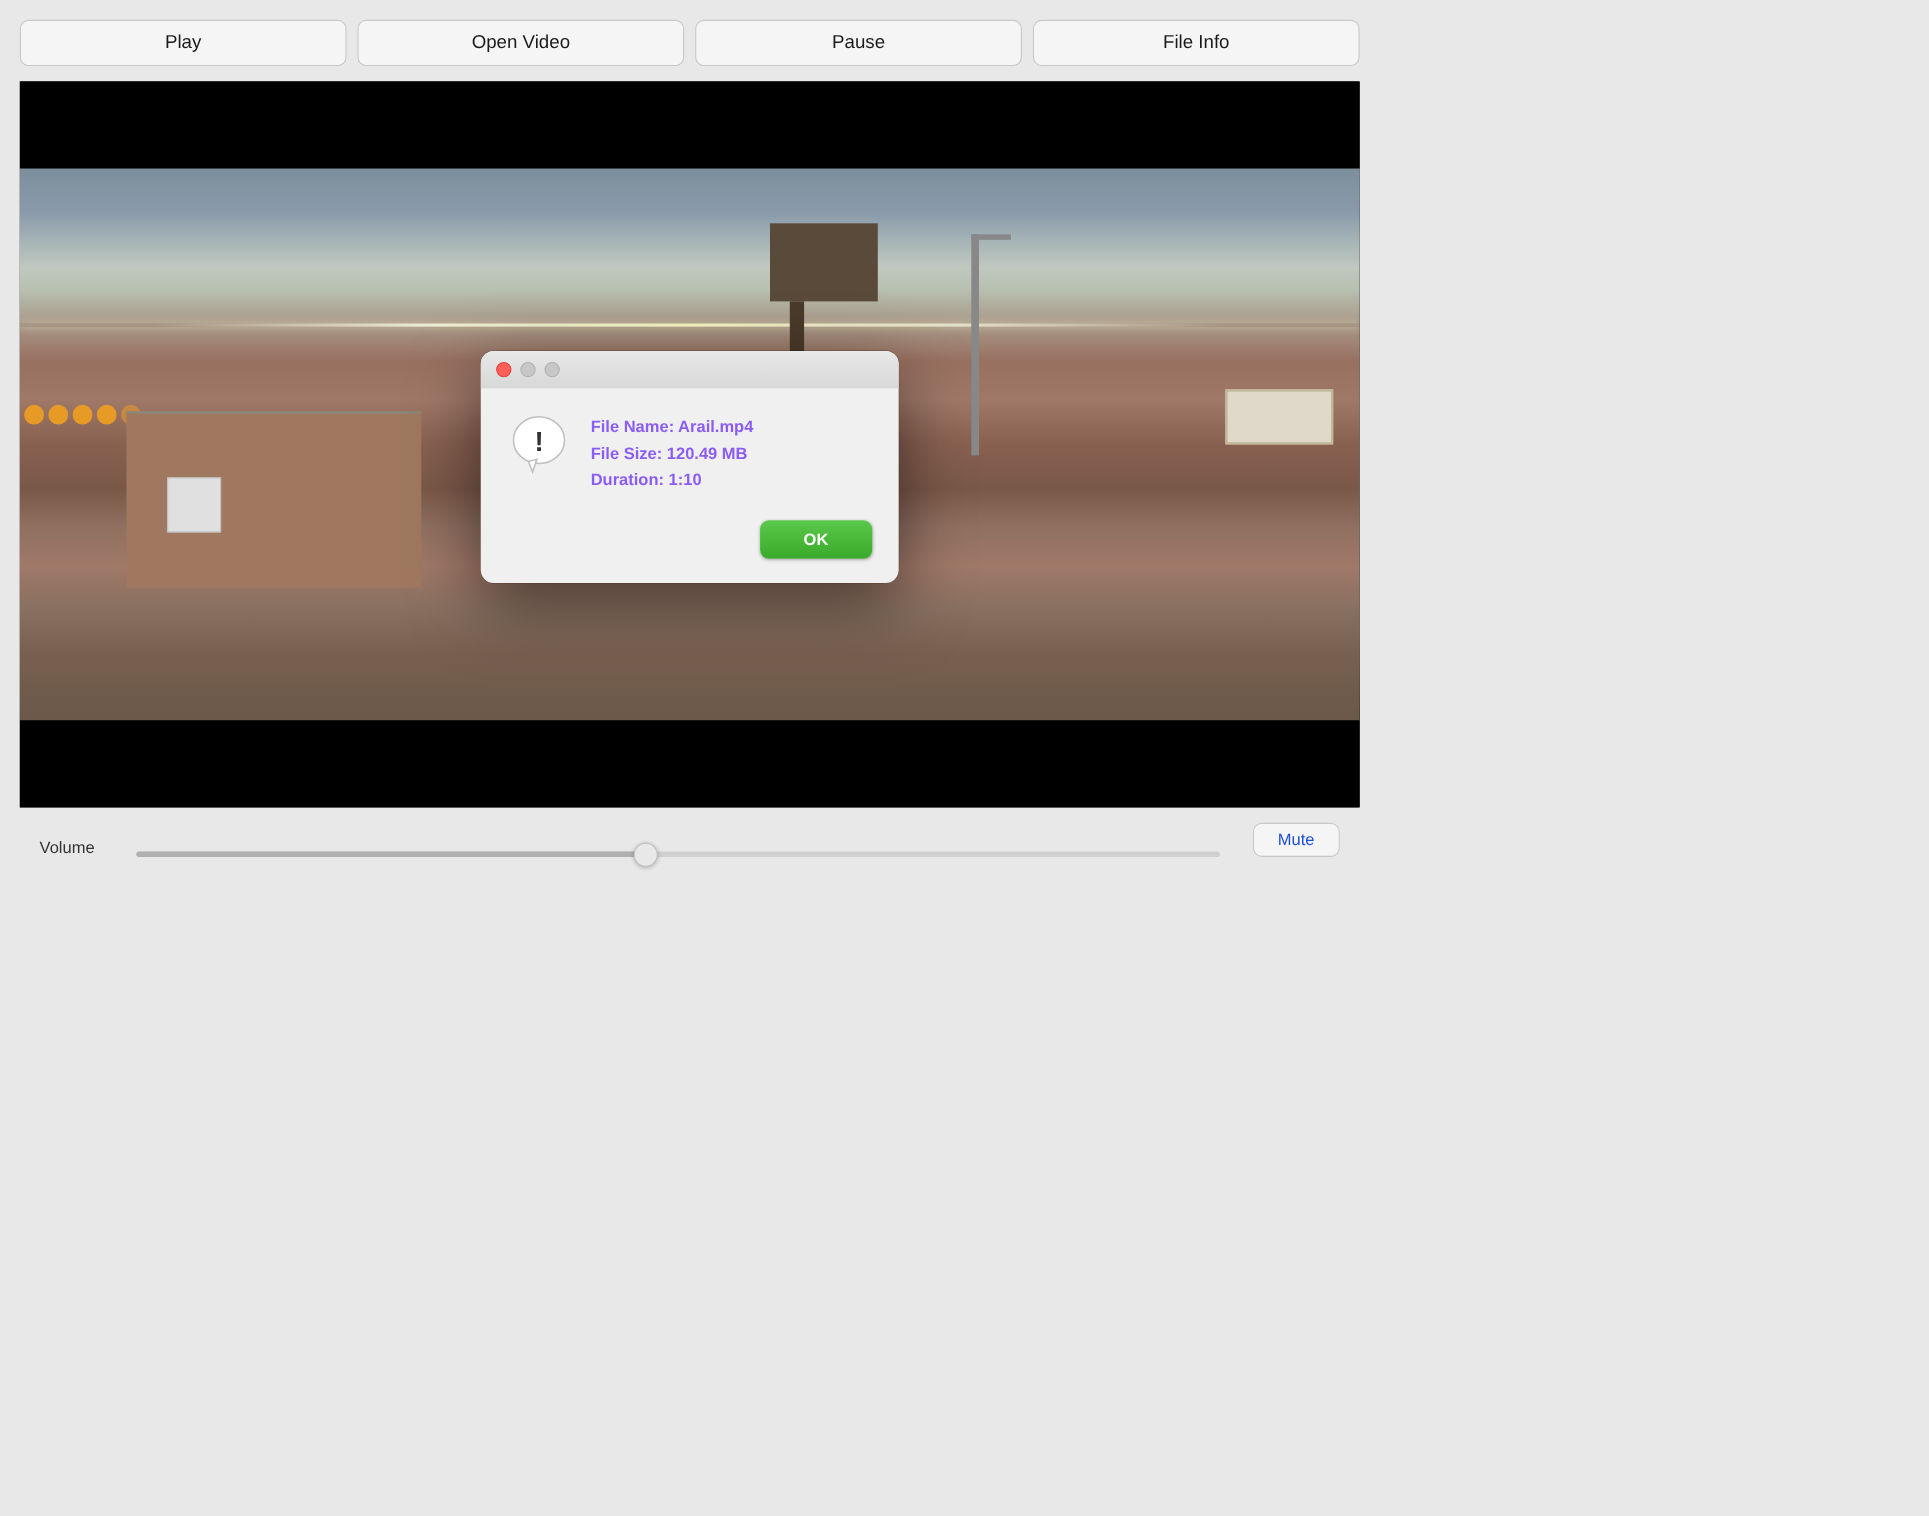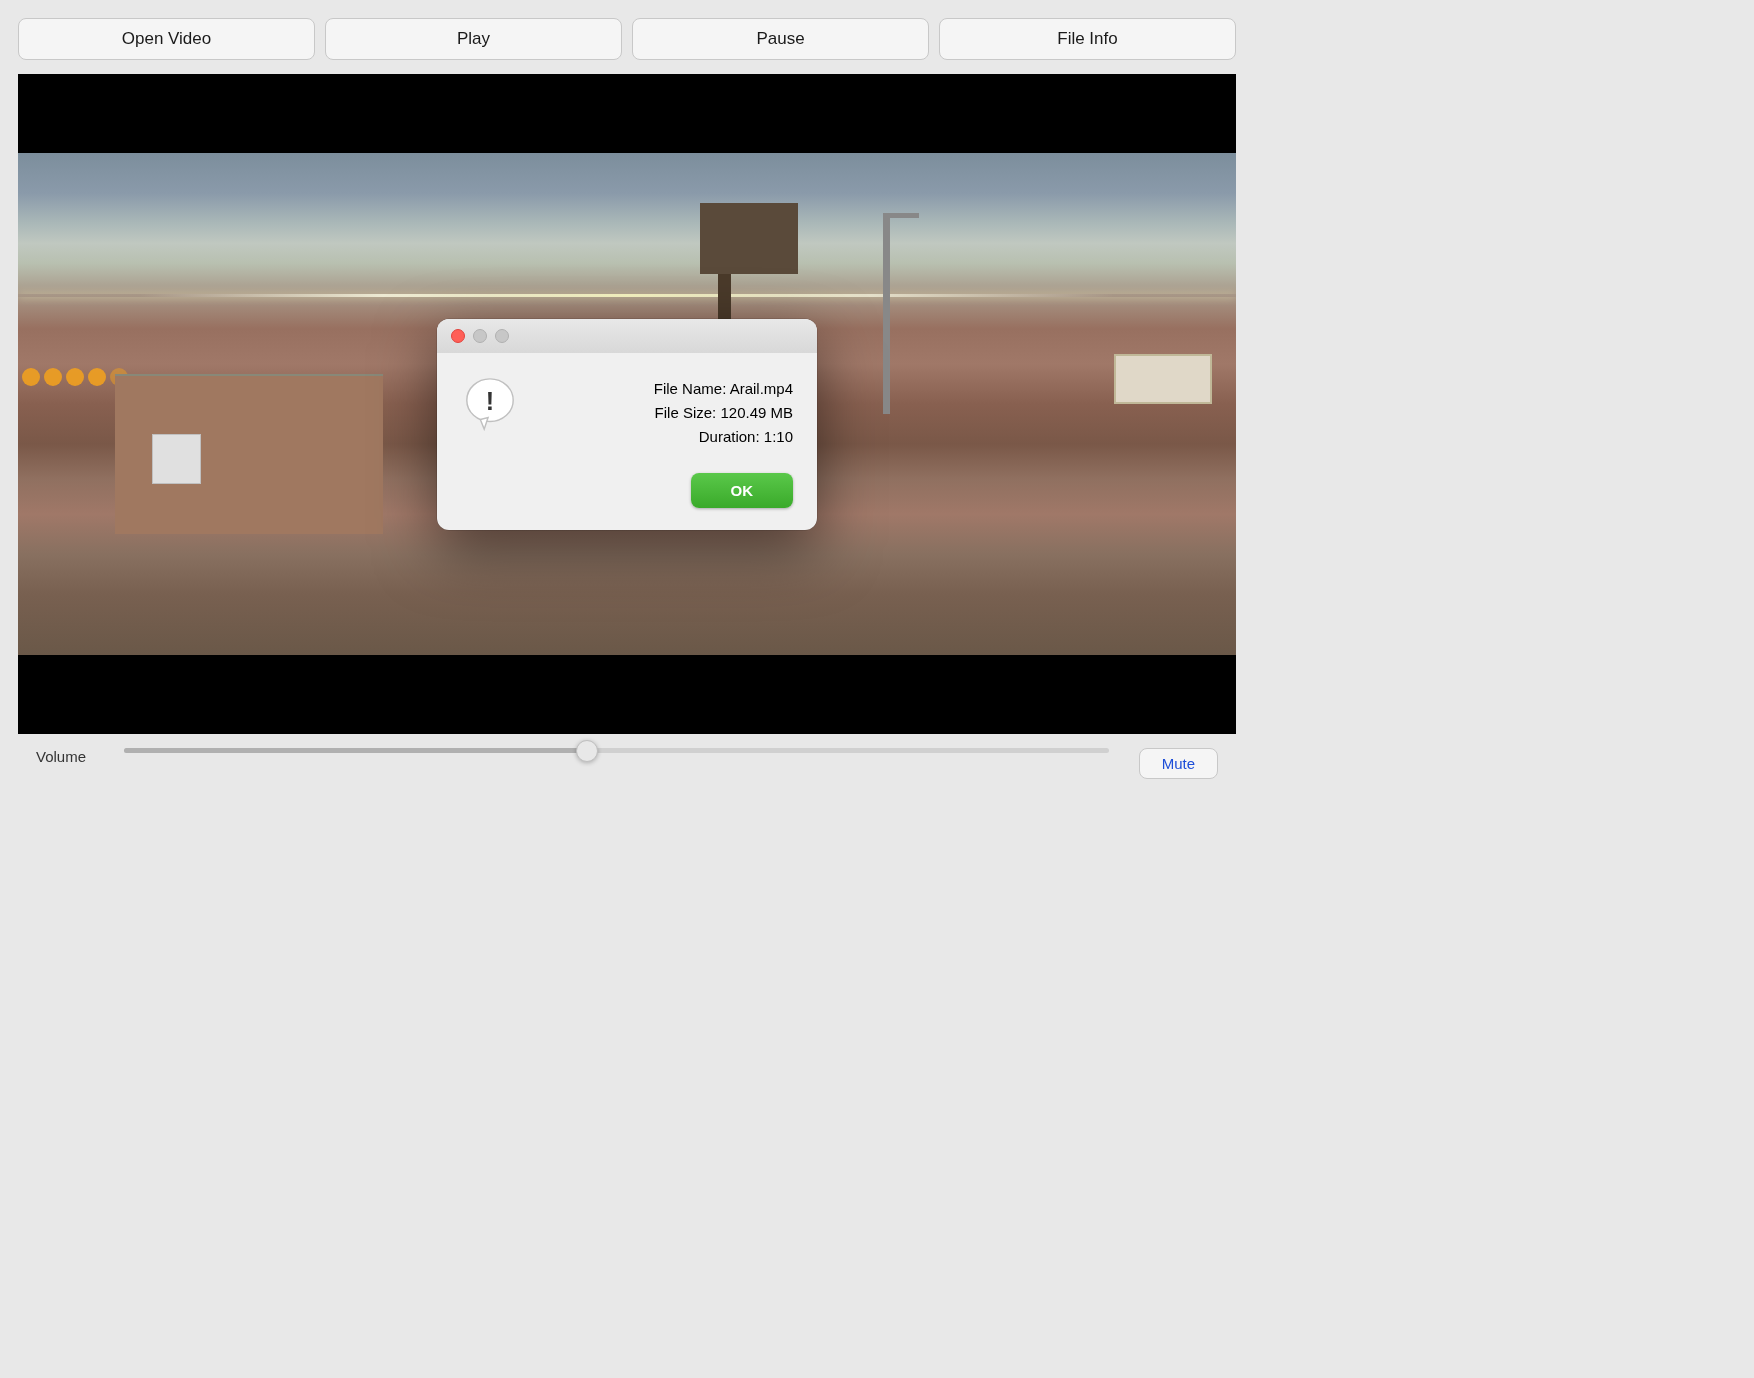--- a/index.html
+++ b/index.html
@@ -125,24 +125,23 @@
       height: 100%;
     }
 
     .dialog-text {
       flex: 1;
       padding-top: 2px;
     }
 
     .dialog-text p {
       font-size: 15px;
-      font-weight: 400;
-      color: #000000;
+      font-weight: 700;
+      color: #8b5cf6;
       line-height: 1.6;
-      text-align: right;
     }
 
     .dialog-footer {
       padding: 0 24px 22px;
       display: flex;
       justify-content: flex-end;
     }
 
     .ok-btn {
       background: linear-gradient(180deg, #5ac84a, #3aaa2a);
@@ -198,21 +197,21 @@
       border-radius: 50%;
       position: absolute;
       top: 50%;
       transform: translateY(-50%);
       box-shadow: 0 1px 4px rgba(0,0,0,0.25);
       cursor: pointer;
     }
 
     .volume-row {
       display: flex;
-      align-items: flex-start;
+      align-items: flex-end;
       gap: 30px;
       padding-bottom: 18px;
     }
 
     .volume-label {
       font-size: 15px;
       color: #333;
       min-width: 58px;
     }
 
@@ -224,22 +223,22 @@
       padding: 6px 22px;
       cursor: pointer;
       color: #1d4ed8;
       white-space: nowrap;
     }
   </style>
 </head>
 <body>
 
 <div class="toolbar">
+  <button class="toolbar-btn">Play</button>
   <button class="toolbar-btn">Open Video</button>
-  <button class="toolbar-btn">Play</button>
   <button class="toolbar-btn">Pause</button>
   <button class="toolbar-btn">File Info</button>
 </div>
 
 <div class="video-container">
   <div class="video-frame">
     <div class="video-bg">
 
       <div style="position:absolute;top:12%;left:0;right:0;height:76%;
                   background: linear-gradient(180deg,

